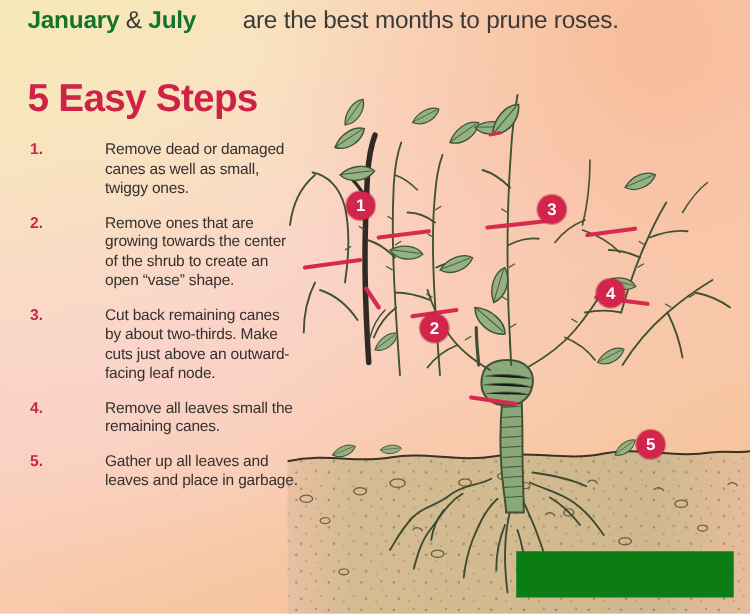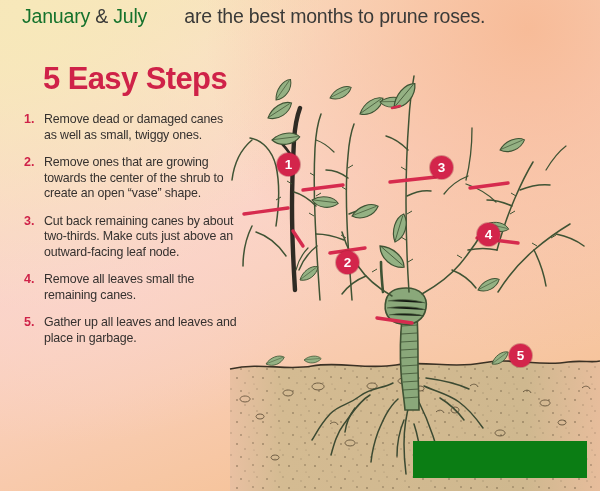--- a/index.html
+++ b/index.html
@@ -16,41 +16,41 @@
       radial-gradient(ellipse 70% 55% at 10% 52%, rgba(250,212,203,1) 0%, rgba(250,212,203,0) 70%),
       linear-gradient(160deg, #f6e6b8 0%, #fadfc6 18%, #fbd4c6 42%, #f9cdb4 62%, #f6c49c 82%, #f3bd93 100%);
   }
 
   
   .headline{
     position:absolute;left:22px;top:5px;width:566px;
     font-size:19.5px;font-weight:700;letter-spacing:-0.2px;
     color:#3a3a38;white-space:nowrap;
   }
-  .headline .mon{color:#15722c;font-weight:400;}
+  .headline .mon{color:#15722c;font-weight:700;}
   .headline .amp{color:#3a3a38;font-weight:400;}
   .headline .rest{color:#3a3a38;font-weight:400;margin-left:32px;}
 
   .title{
     position:absolute;left:22px;top:61px;
     font-size:31px;font-weight:700;letter-spacing:-0.6px;
     color:#cf2248;
-    margin-left:21px;
   }
 
   
   .steps{position:absolute;left:24px;top:112px;width:215px;}
   .step{display:flex;margin-bottom:12px;}
   .step-num{
     width:20px;flex:0 0 20px;
     color:#cf2248;font-weight:700;font-size:12.5px;line-height:15.5px;
   }
   .step-txt{
     color:#35312f;font-size:12.4px;line-height:15.5px;
     letter-spacing:-0.15px;
+    margin-left:40px;
   }
 
   
   #art{position:absolute;left:0;top:0;width:600px;height:491px;}
 
   
   .marker{
     position:absolute;width:23px;height:23px;border-radius:50%;
     background:#d3254b;color:#fff;
     font-size:13.5px;font-weight:700;

